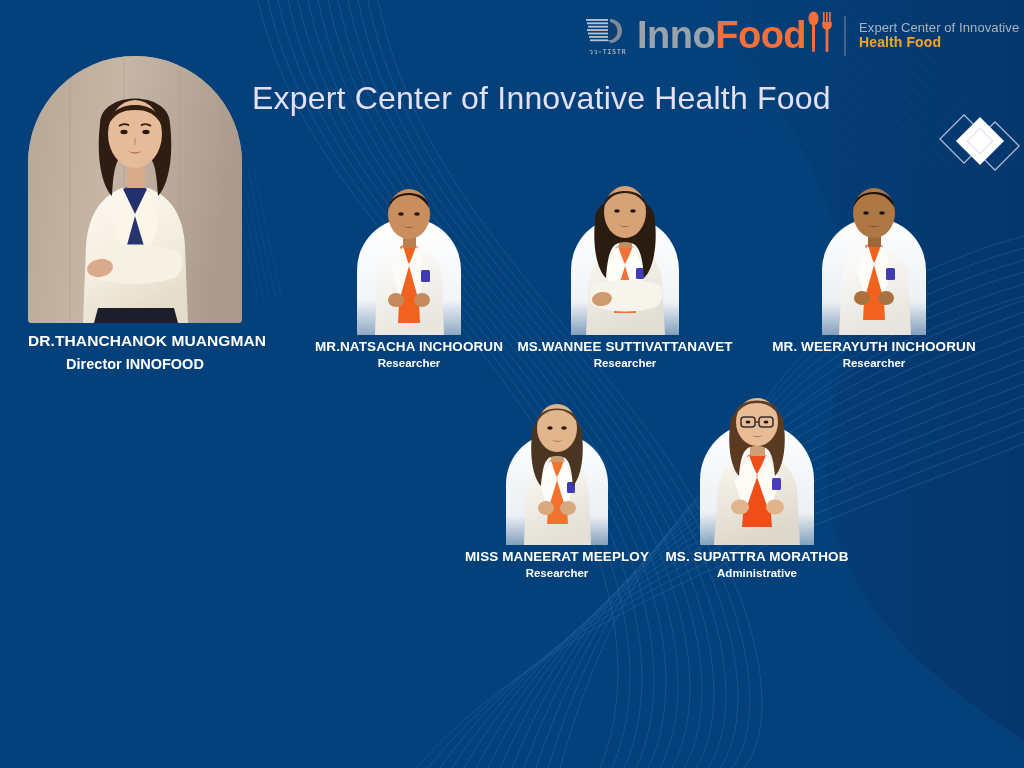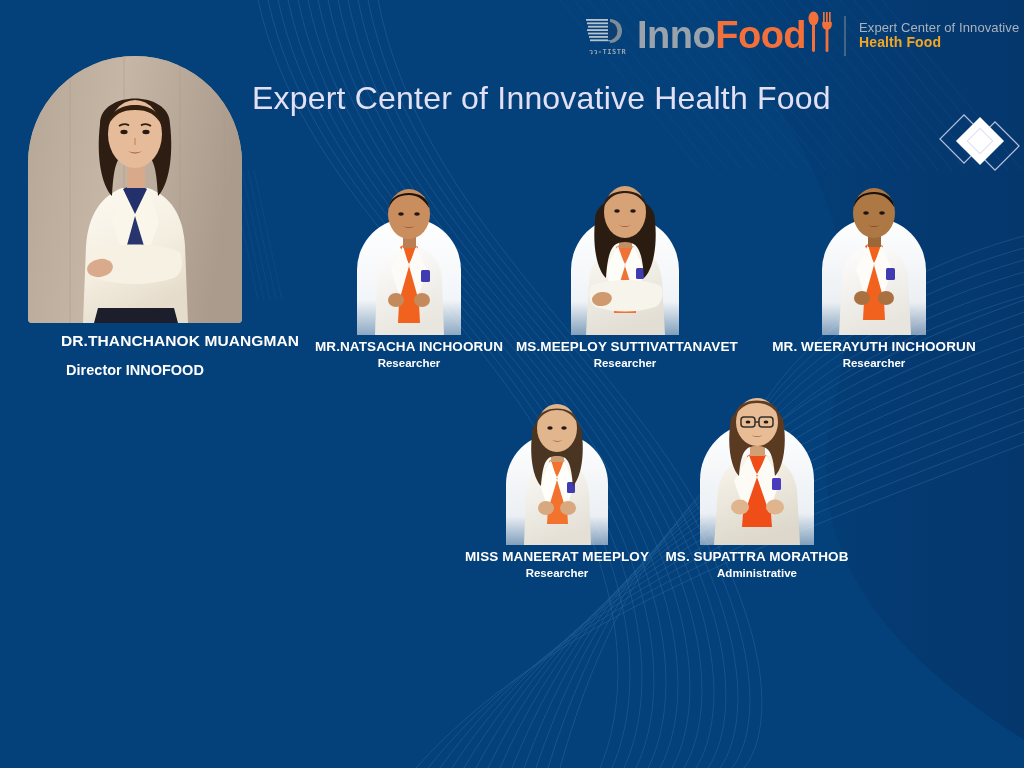--- a/index.html
+++ b/index.html
@@ -55,24 +55,23 @@
   .director-photo{
     width:214px; height:267px;
     border-radius:107px 107px 4px 4px;
     overflow:hidden; position:relative;
     background:#b8a897;
   }
   .director-caption{ margin-top:9px; text-align:center; }
   .director-caption .nm{
     font-size:15.5px; font-weight:bold; color:#ffffff; letter-spacing:.1px;
     white-space:nowrap;
-    margin-left:33px;
   }
   .director-caption .rl{
-    font-size:14.5px; font-weight:bold; color:#ffffff; margin-top:12px;
+    font-size:14.5px; font-weight:bold; color:#ffffff; margin-top:6px;
   }
 
   
   .staff{ position:absolute; }
   .staff .photo{ position:relative; }
   .staff .cap{ text-align:center; }
   .staff .nm{
     font-size:13.5px; font-weight:bold; color:#ffffff;
     white-space:nowrap; letter-spacing:.1px;
   }
@@ -367,21 +366,21 @@
       <rect x="103" y="58" width="13" height="22" fill="#c08f63"></rect>
       <path d="M79,52 C79,22 139,22 139,52 C142,84 135,104 128,110 C126,82 122,74 109,74 C96,74 92,82 90,110 C83,104 76,84 79,52 Z" fill="#2b1c12"></path>
       <ellipse cx="109" cy="44" rx="21" ry="26" fill="#d6a276"></ellipse>
       <path d="M88,38 C88,18 130,18 130,38 C124,28 117,25 109,25 C101,25 94,28 88,38 Z" fill="#2e1e13"></path>
       <ellipse cx="101" cy="43" rx="2.8" ry="1.8" fill="#221710"></ellipse>
       <ellipse cx="117" cy="43" rx="2.8" ry="1.8" fill="#221710"></ellipse>
       <path d="M103,57 q6,4 12,0 q-6,2.5 -12,0 Z" fill="#94473b"></path>
     </svg>
   </div>
   <div class="cap">
-    <div class="nm">MS.MEEPLOY SUTTIVATTANAVET</div>
+    <div class="nm">MS.WANNEE SUTTIVATTANAVET</div>
     <div class="rl">Researcher</div>
   </div>
 </div>
 
 <div class="staff" style="top:170px; left:765px; width:218px;">
   <div class="photo">
     <svg width="218" height="165" viewBox="0 0 218 165">
       <defs>
         <linearGradient id="arch3" x1="0" y1="0" x2="0" y2="1">
           <stop offset="0%" stop-color="#ffffff"></stop>

